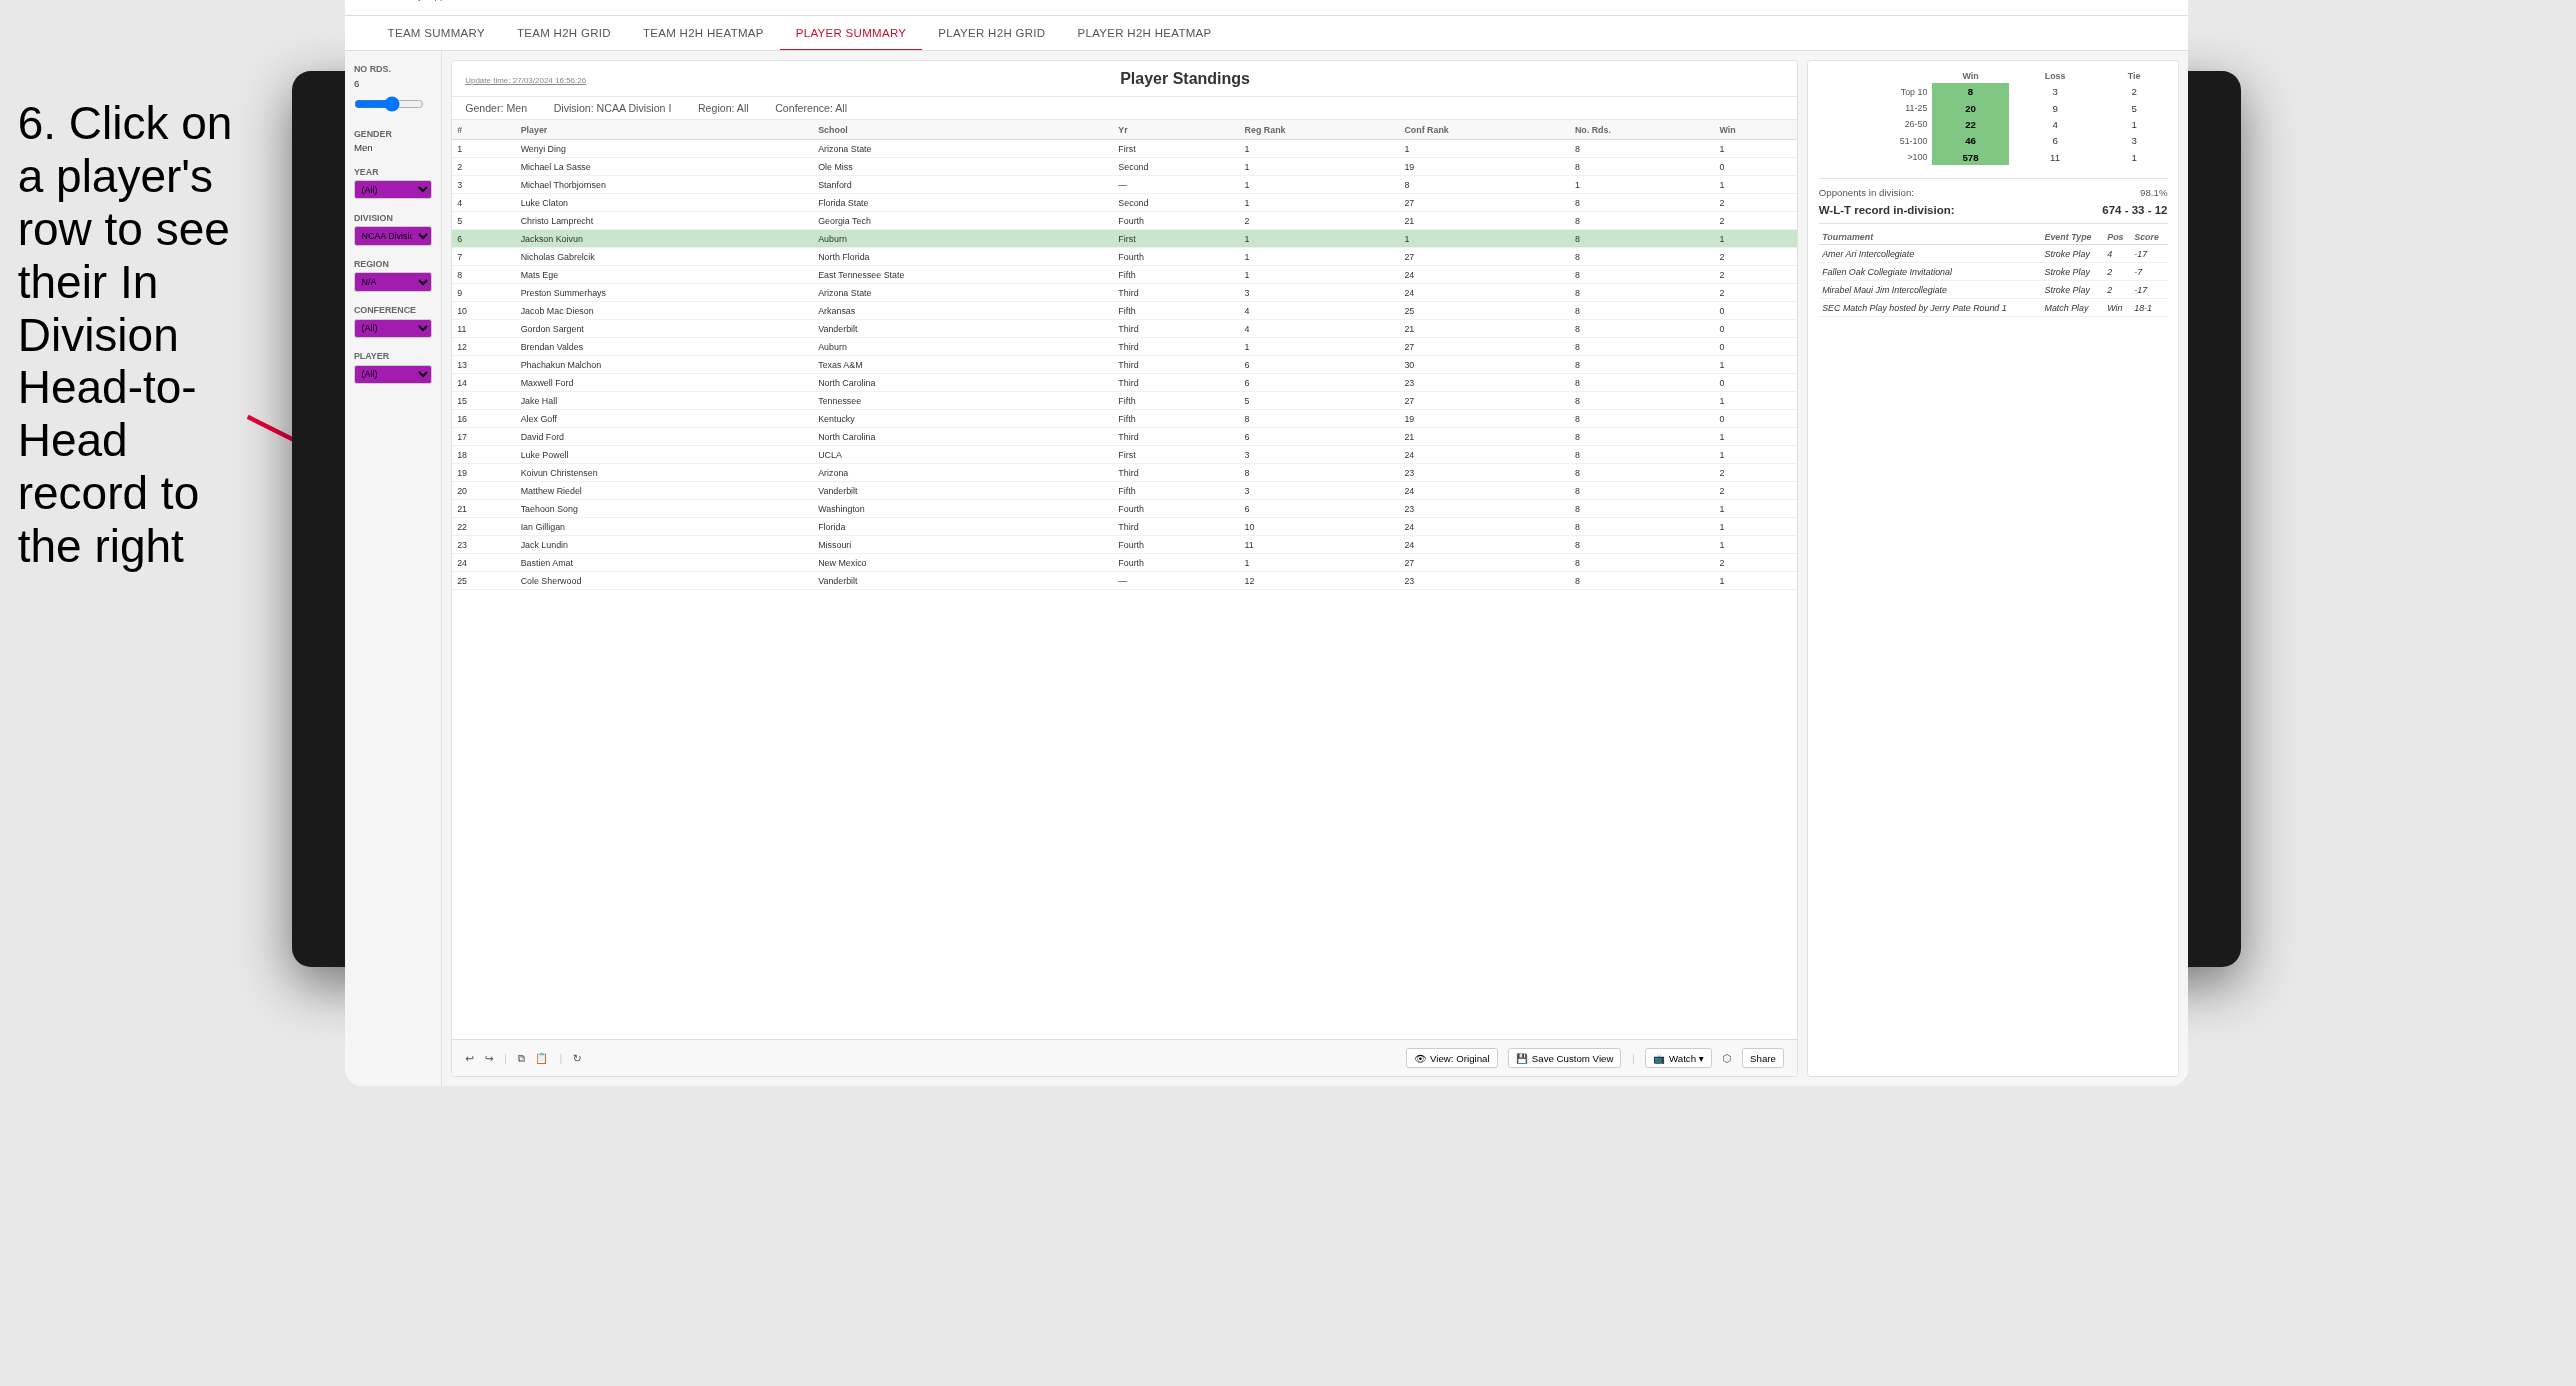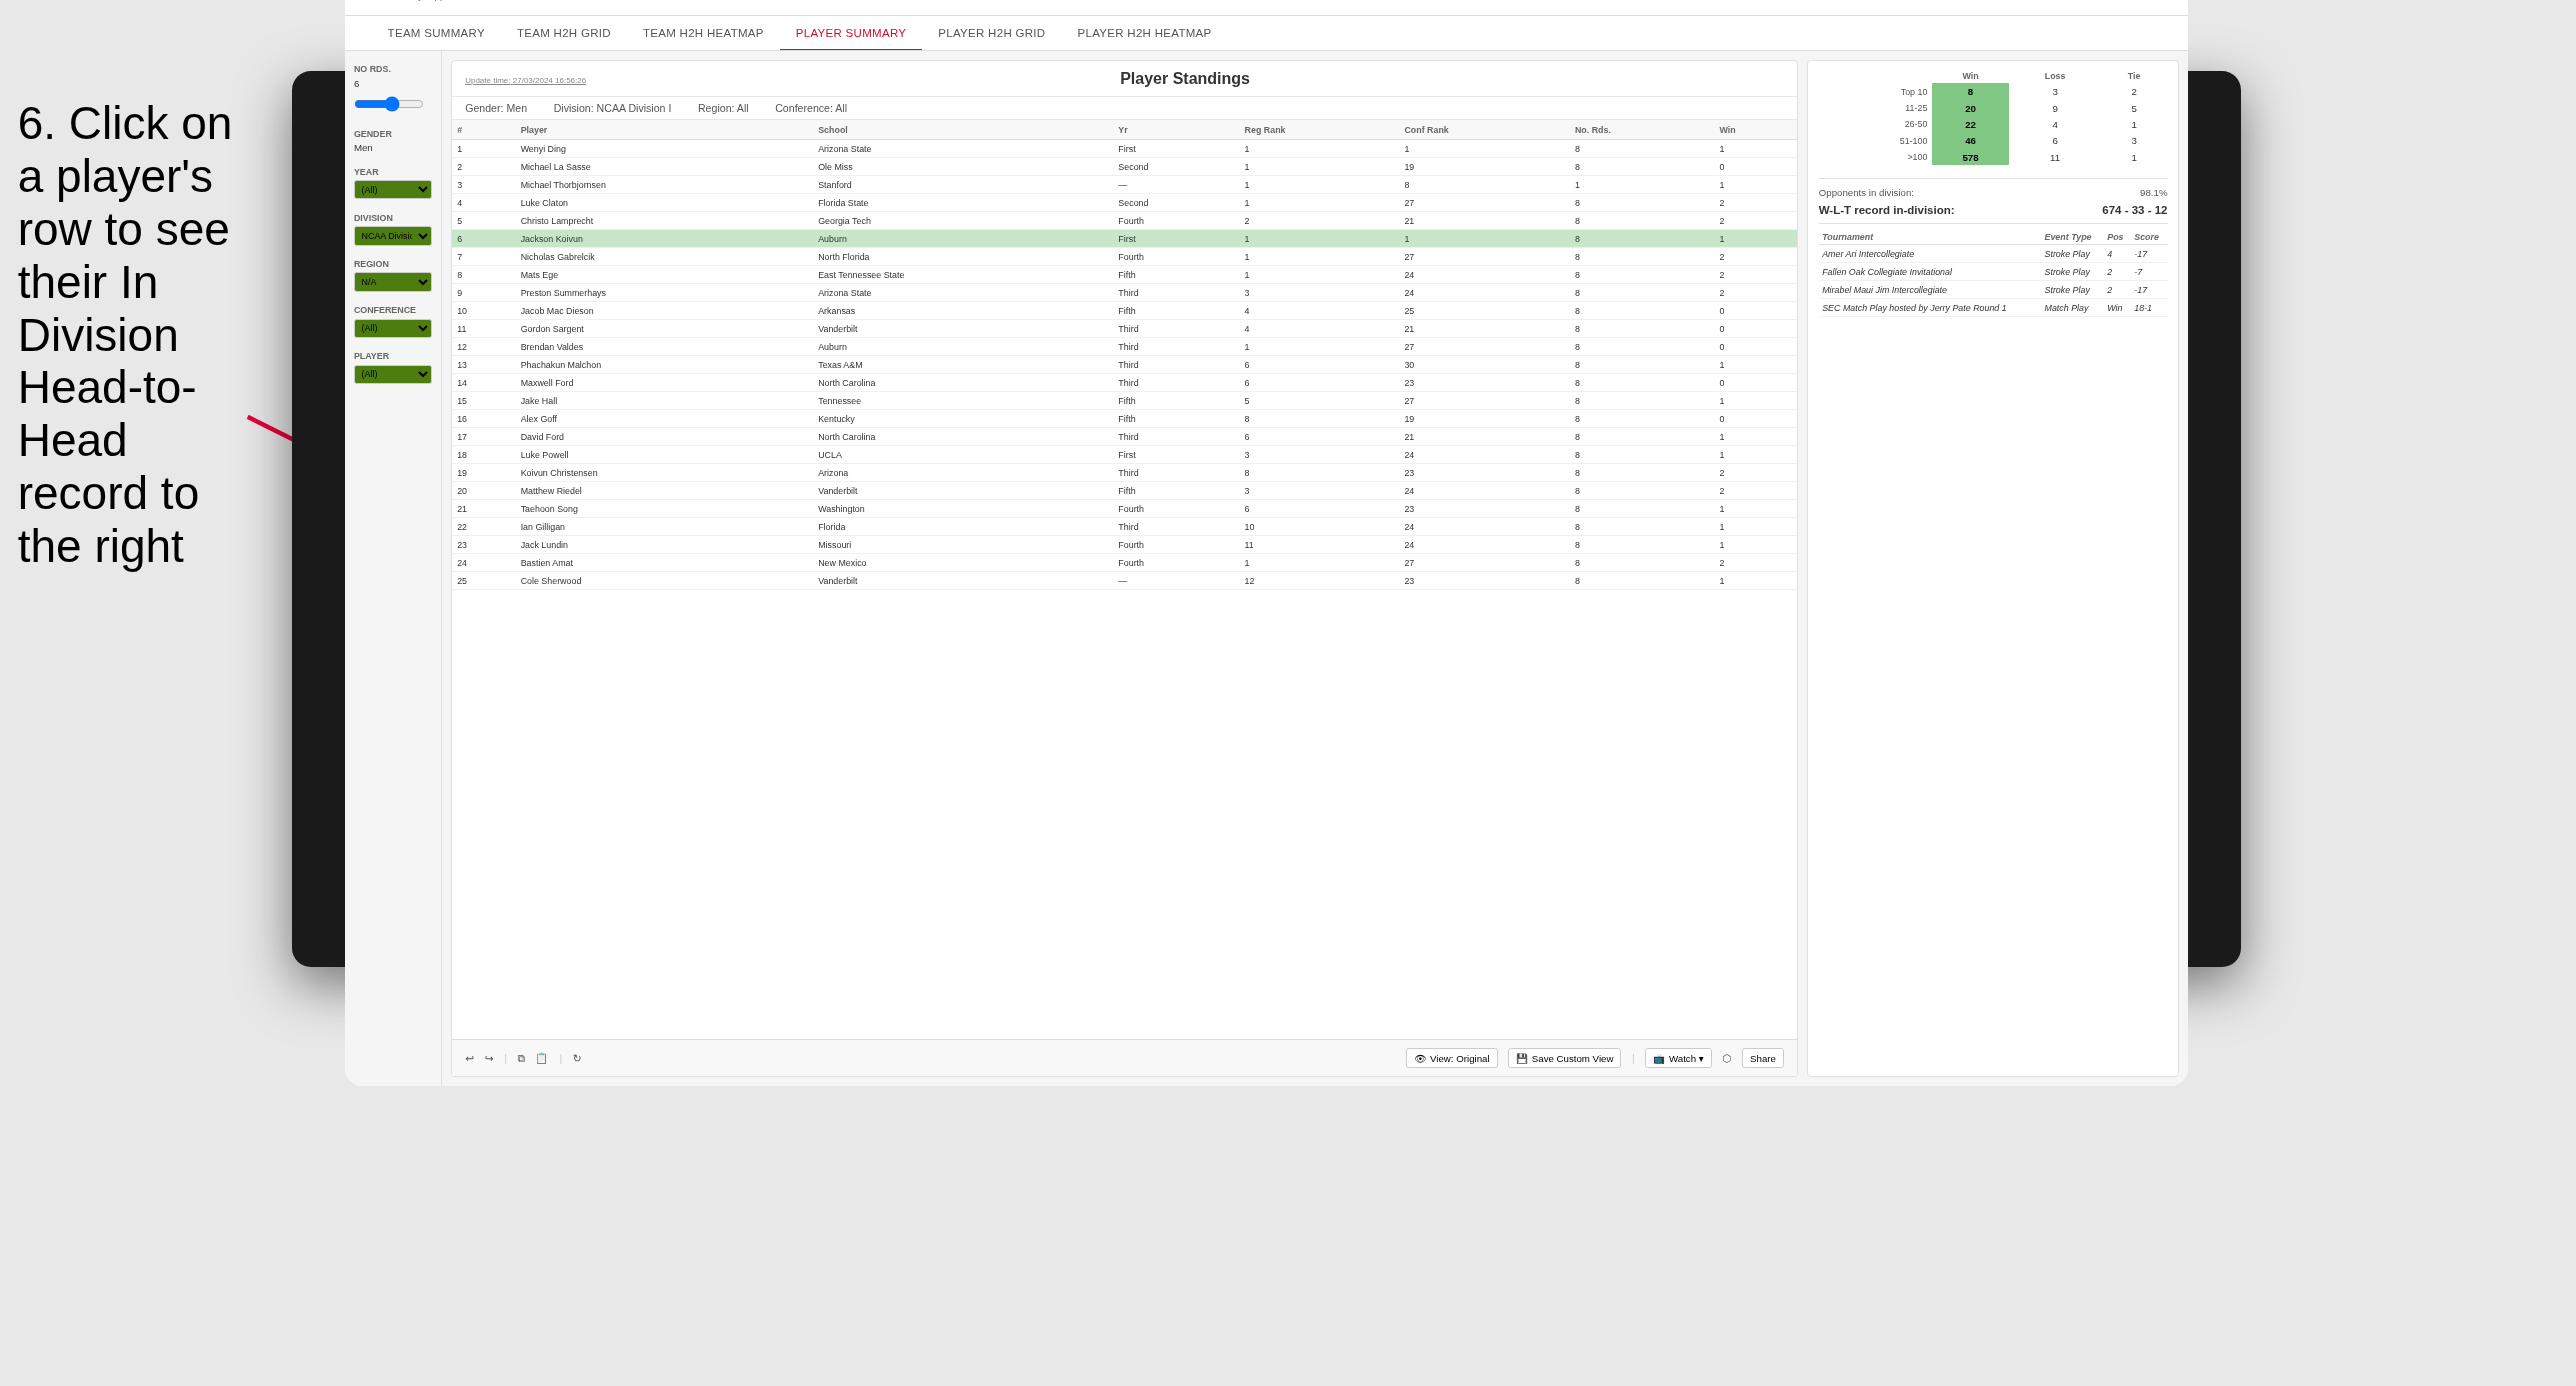--- a/index.html
+++ b/index.html
@@ -167,21 +167,21 @@
       font-size: 9.7px;
       color: #333;
     }
 
     .sidebar-select {
       width: 100%;
       font-size: 8.9px;
       padding: 2.7px;
       border: 0.9px solid #ccc;
       border-radius: 2.7px;
-      background: #4d7c0f;
+      background: #a21caf;
     }
 
     .sidebar-slider {
       width: 90%;
       margin: 3.5px 0;
     }
 
     
     .center-panel {
       flex: 1;

